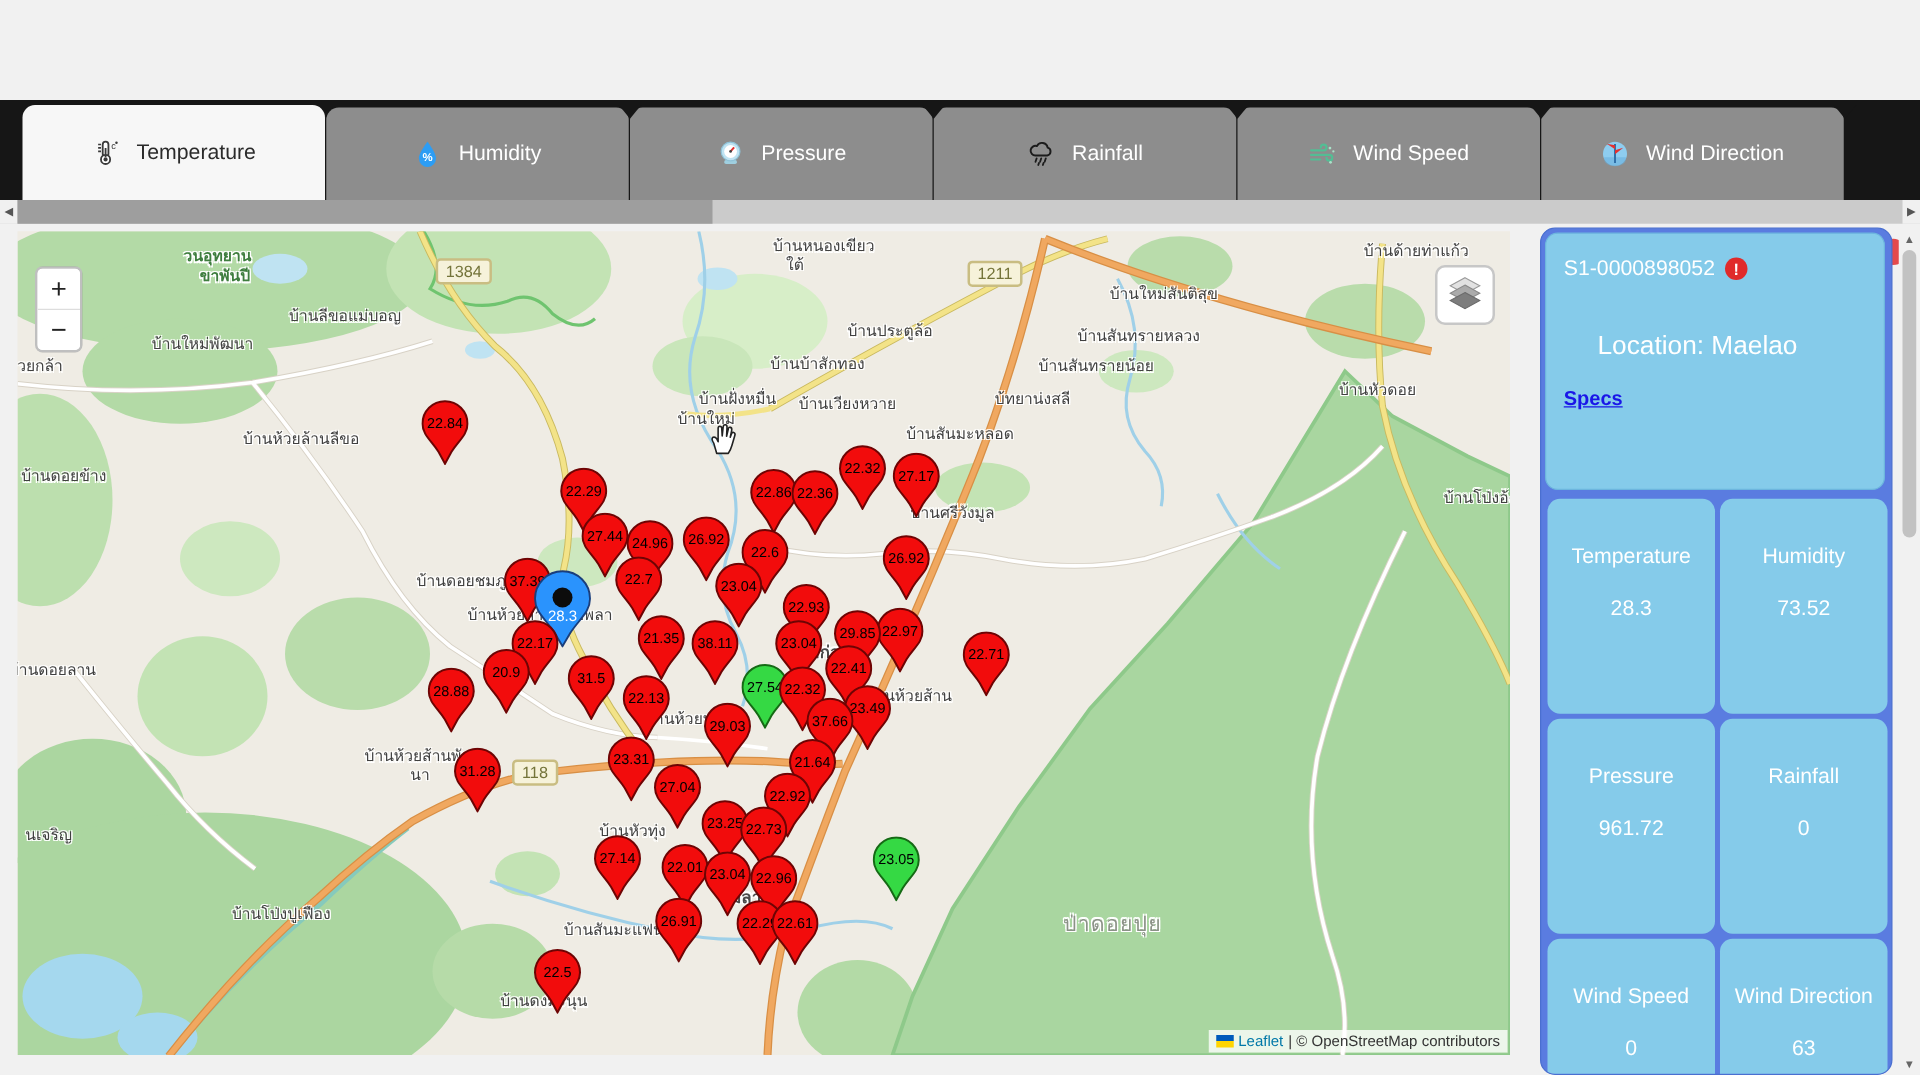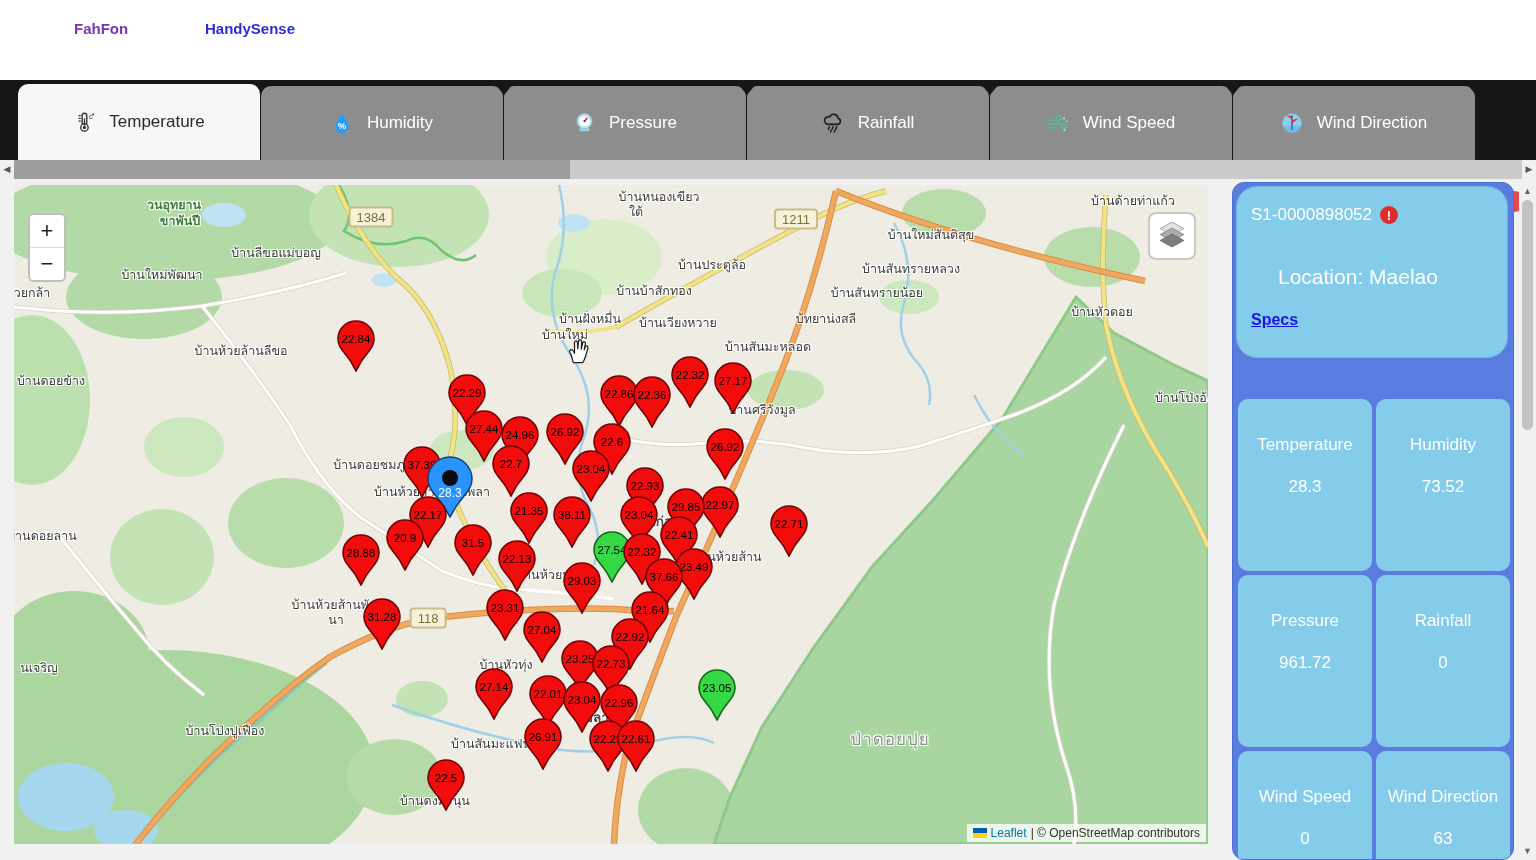--- a/index.html
+++ b/index.html
@@ -38,43 +38,39 @@
   .zoomctrl .zbtn{width:34px;height:32px;line-height:32px;text-align:center;font-size:22px;color:#222;cursor:pointer;background:#fff;}
   .zoomctrl .zbtn:first-child{border-bottom:1px solid #ddd;}
   .layersctrl{position:absolute;left:1134px;top:27px;width:44px;height:44px;background:#fff;border:2px solid rgba(0,0,0,0.22);border-radius:8px;
     display:flex;align-items:center;justify-content:center;cursor:pointer;}
   .attribution{position:absolute;right:2px;bottom:2px;background:rgba(255,255,255,0.78);padding:2px 6px;font-size:12px;color:#333;display:flex;align-items:center;gap:4px;}
   .attribution .flag{display:inline-block;width:14px;height:10px;background:linear-gradient(#005bbb 50%,#ffd500 50%);}
   .attribution .leaflet{color:#0078a8;cursor:pointer;}
   .cursor-hand{position:absolute;left:550px;top:152px;pointer-events:none;}
   
   .panel{position:absolute;left:1232px;top:182px;width:282px;height:678px;background:#5a7ce0;border:1px solid #4a6fd0;border-radius:12px;overflow:hidden;box-sizing:border-box;}
-  .infocard{position:absolute;left:3px;top:3px;width:272px;height:172px;background:#85cbea;border:1px solid #6db6de;border-radius:21px;color:#fff;box-sizing:border-box;padding:18px 14px;}
+  .infocard{position:absolute;left:3px;top:3px;width:272px;height:206px;background:#85cbea;border:1px solid #6db6de;border-radius:10px;color:#fff;box-sizing:border-box;padding:18px 14px;}
   .infocard .sid{font-size:17px;display:flex;align-items:center;gap:8px;}
   .alert-badge{display:inline-flex;width:18px;height:18px;border-radius:50%;background:#e02b2b;color:#fff;font-size:13px;font-weight:bold;align-items:center;justify-content:center;}
   .infocard .loc{font-size:21px;margin-top:40px;margin-left:27px;}
   .infocard .specs{display:inline-block;margin-top:22px;color:#1a16e8;font-size:16px;font-weight:bold;text-decoration:underline;cursor:pointer;}
   .cards{position:absolute;left:3px;top:214px;width:276px;display:flex;flex-wrap:wrap;}
   .dcard{width:134px;height:172px;background:#85cbea;border-radius:10px;margin:2px;color:#fff;text-align:center;box-sizing:border-box;padding-top:36px;}
   .dcard .lbl{font-size:17px;}
   .dcard .val{font-size:17px;margin-top:22px;}
   
   .vscroll{position:absolute;left:1519px;top:182px;width:17px;height:678px;background:#f1f1f1;}
   .vscroll .arrow{position:absolute;left:0;width:17px;height:14px;color:#666;font-size:9px;text-align:center;line-height:14px;cursor:pointer;}
   .vscroll .thumb{position:absolute;left:3px;top:18px;width:11px;height:230px;background:#c2c2c2;border-radius:6px;cursor:pointer;}
 </style>
 </head>
 <body>
 
 <div class="screen">
 
-  <div class="topnav">
-    <a class="brand brand1">FahFon</a>
-    <a class="brand brand2">HandySense</a>
-  </div>
 
   <div class="tabstrip">
     <div class="tabs" id="tabs">
         <div class="tab active">
           <span class="ticon">
             <svg viewBox="0 0 24 24">
               <g stroke="#3a3a3a" stroke-width="1.4">
                 <line x1="6" y1="5" x2="8.5" y2="5"></line>
                 <line x1="6" y1="8" x2="8.5" y2="8"></line>
                 <line x1="6" y1="11" x2="8.5" y2="11"></line>

